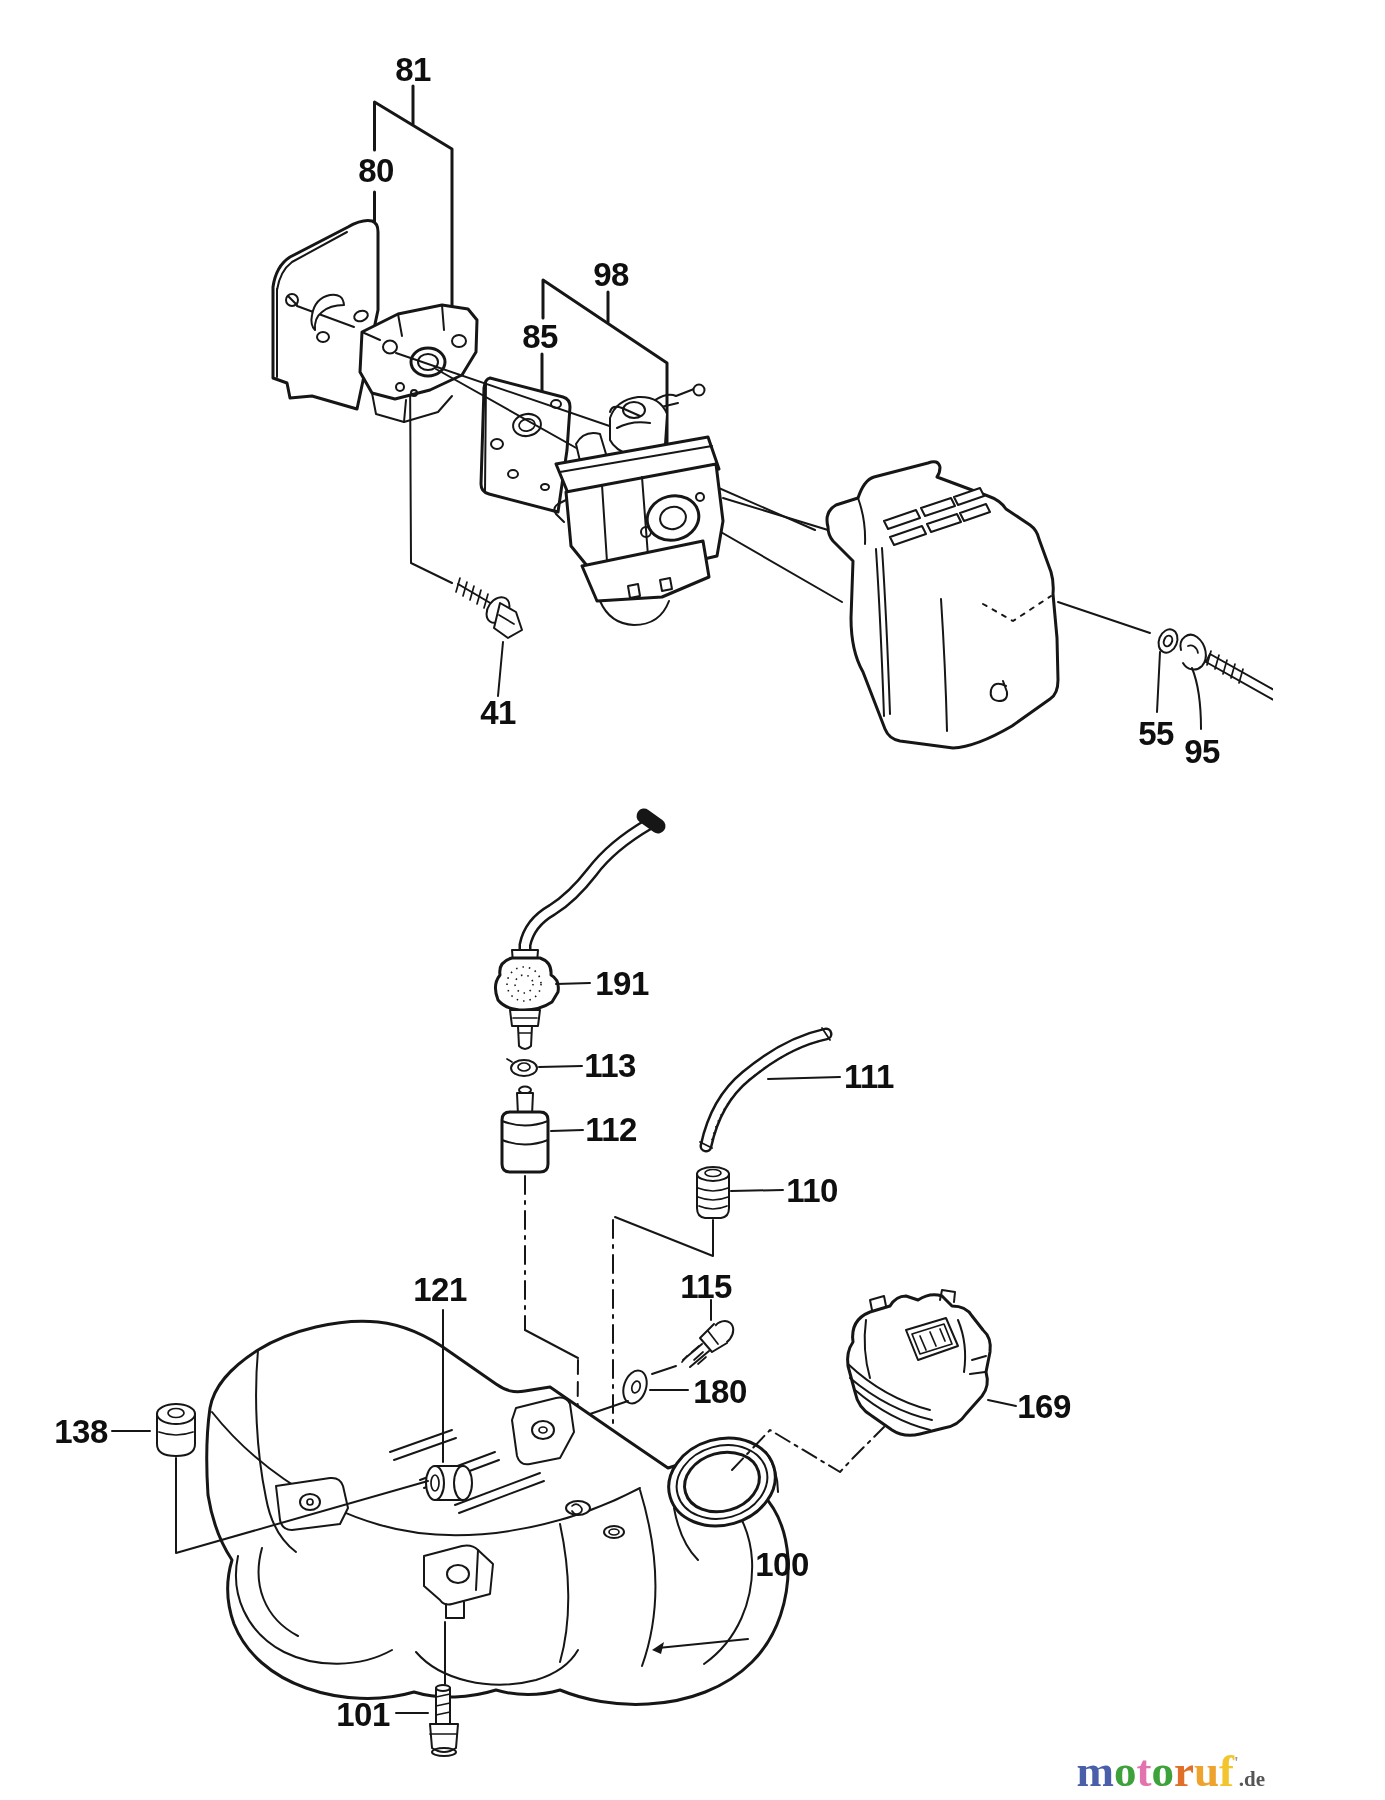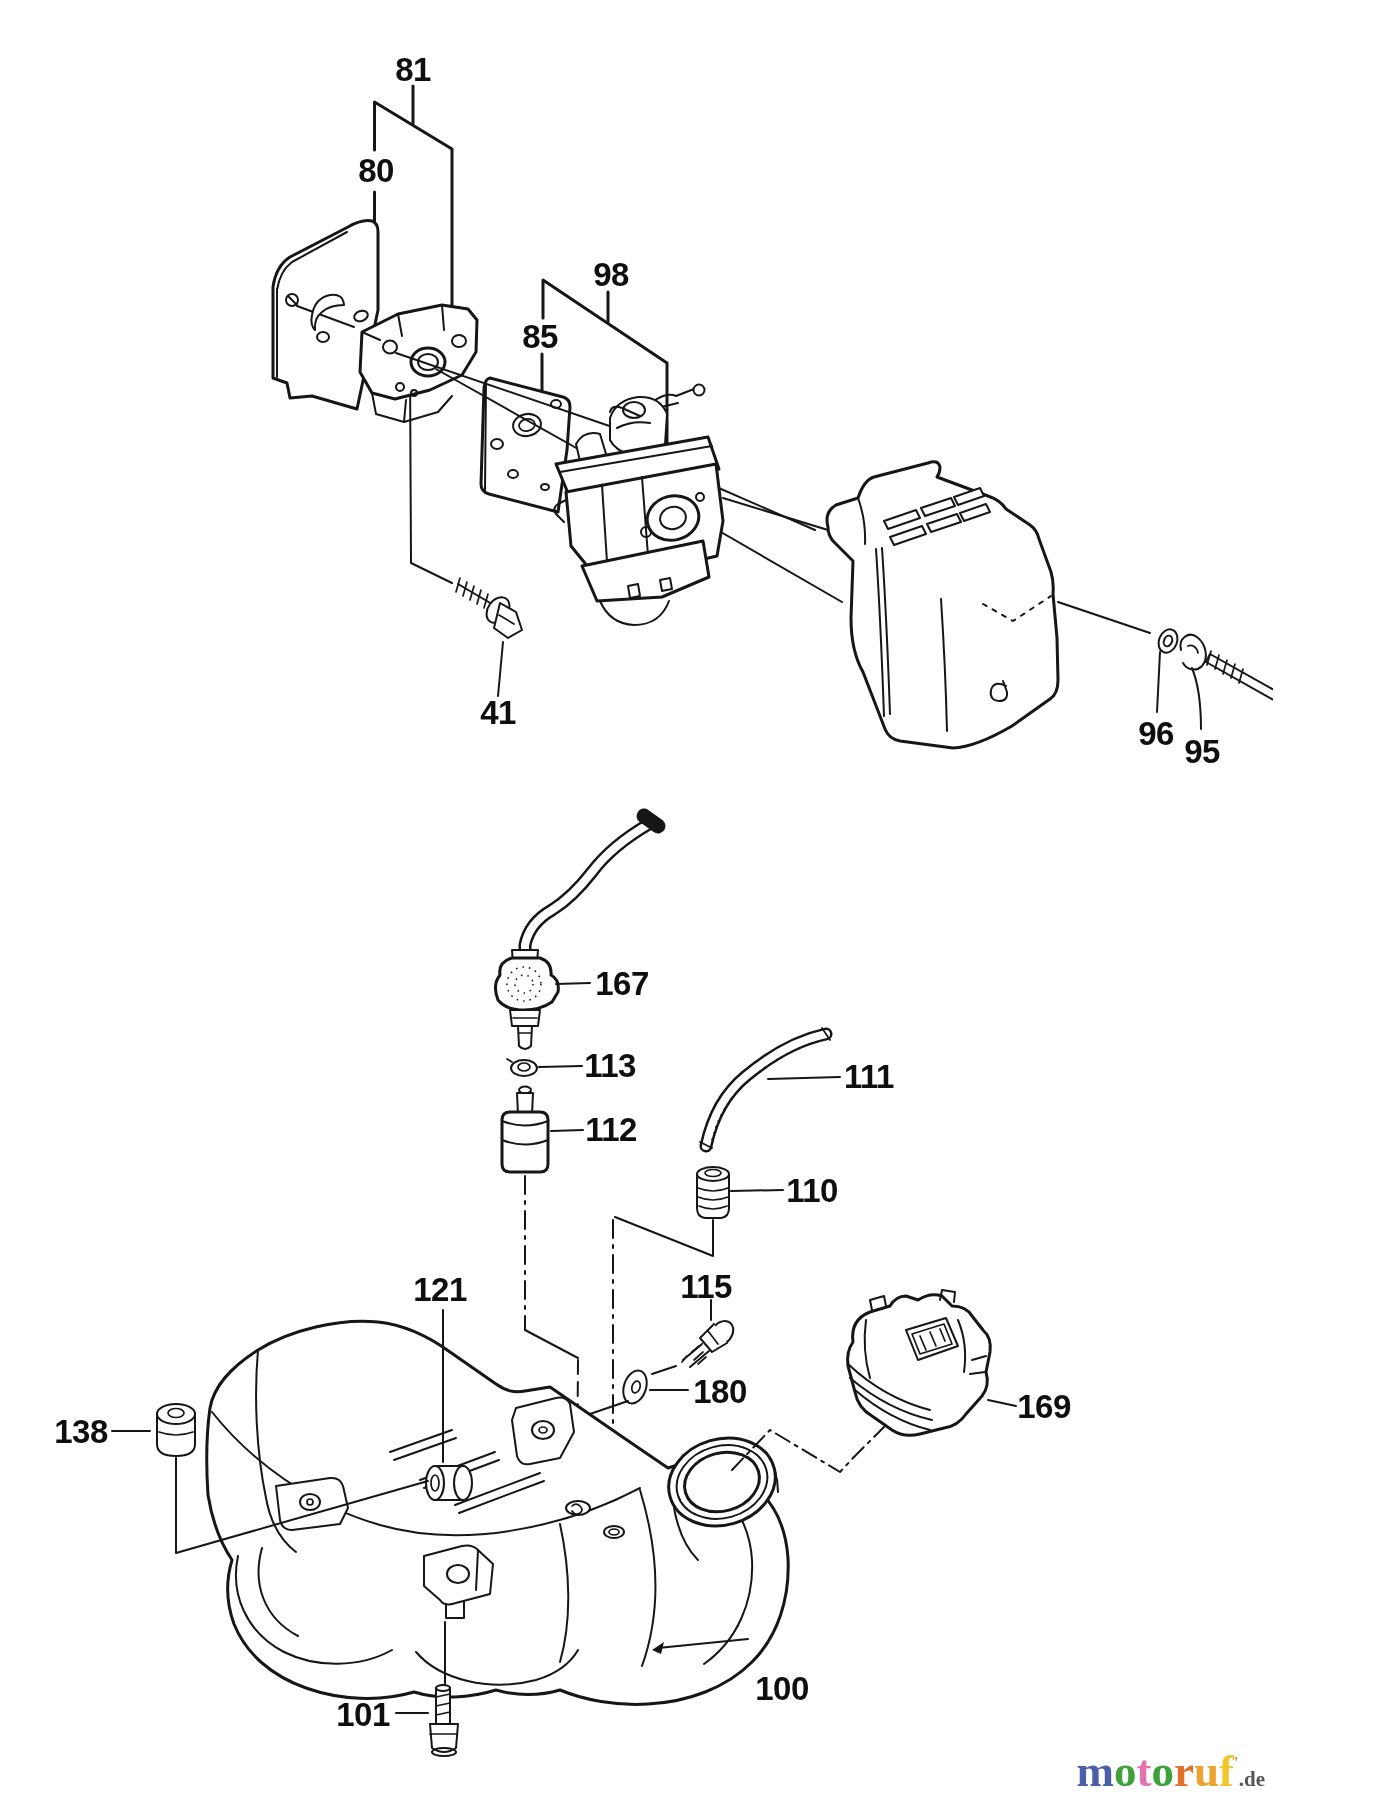--- a/index.html
+++ b/index.html
@@ -318,33 +318,33 @@
     <path class="k k2" d="M396,1713 L428,1713"></path>
   </g>
 
 </svg>
 
   <div class="lbl" style="left:413px;top:69px">81</div>
   <div class="lbl" style="left:376px;top:170px">80</div>
   <div class="lbl" style="left:611px;top:274px">98</div>
   <div class="lbl" style="left:540px;top:336px">85</div>
   <div class="lbl" style="left:498px;top:712px">41</div>
-  <div class="lbl" style="left:1156px;top:733px">96</div>
+  <div class="lbl" style="left:1156px;top:733px">55</div>
   <div class="lbl" style="left:1202px;top:751px">95</div>
   <div class="lbl" style="left:1305px;top:799px">94</div>
-  <div class="lbl" style="left:622px;top:983px">167</div>
+  <div class="lbl" style="left:622px;top:983px">191</div>
   <div class="lbl" style="left:610px;top:1065px">113</div>
   <div class="lbl" style="left:611px;top:1129px">112</div>
   <div class="lbl" style="left:869px;top:1076px">111</div>
   <div class="lbl" style="left:812px;top:1190px">110</div>
   <div class="lbl" style="left:706px;top:1286px">115</div>
   <div class="lbl" style="left:440px;top:1289px">121</div>
   <div class="lbl" style="left:720px;top:1391px">180</div>
   <div class="lbl" style="left:81px;top:1431px">138</div>
   <div class="lbl" style="left:1044px;top:1406px">169</div>
-  <div class="lbl" style="left:782px;top:1688px">100</div>
+  <div class="lbl" style="left:782px;top:1564px">100</div>
   <div class="lbl" style="left:363px;top:1714px">101</div>
 
   <div class="logo">
     <span style="color: rgb(74, 95, 169);">m</span><span style="color: rgb(61, 162, 58);">o</span><span style="color: rgb(226, 115, 174);">t</span><span style="color: rgb(61, 162, 58);">o</span><span style="color: rgb(224, 111, 42);">r</span><span style="color: rgb(237, 163, 45);">u</span><span style="color: rgb(242, 197, 47);">f</span><span class="tick">'</span><span class="de" style="color: rgb(85, 85, 85);">.de</span>
   </div>
 
 </div>
 
 </body></html>

